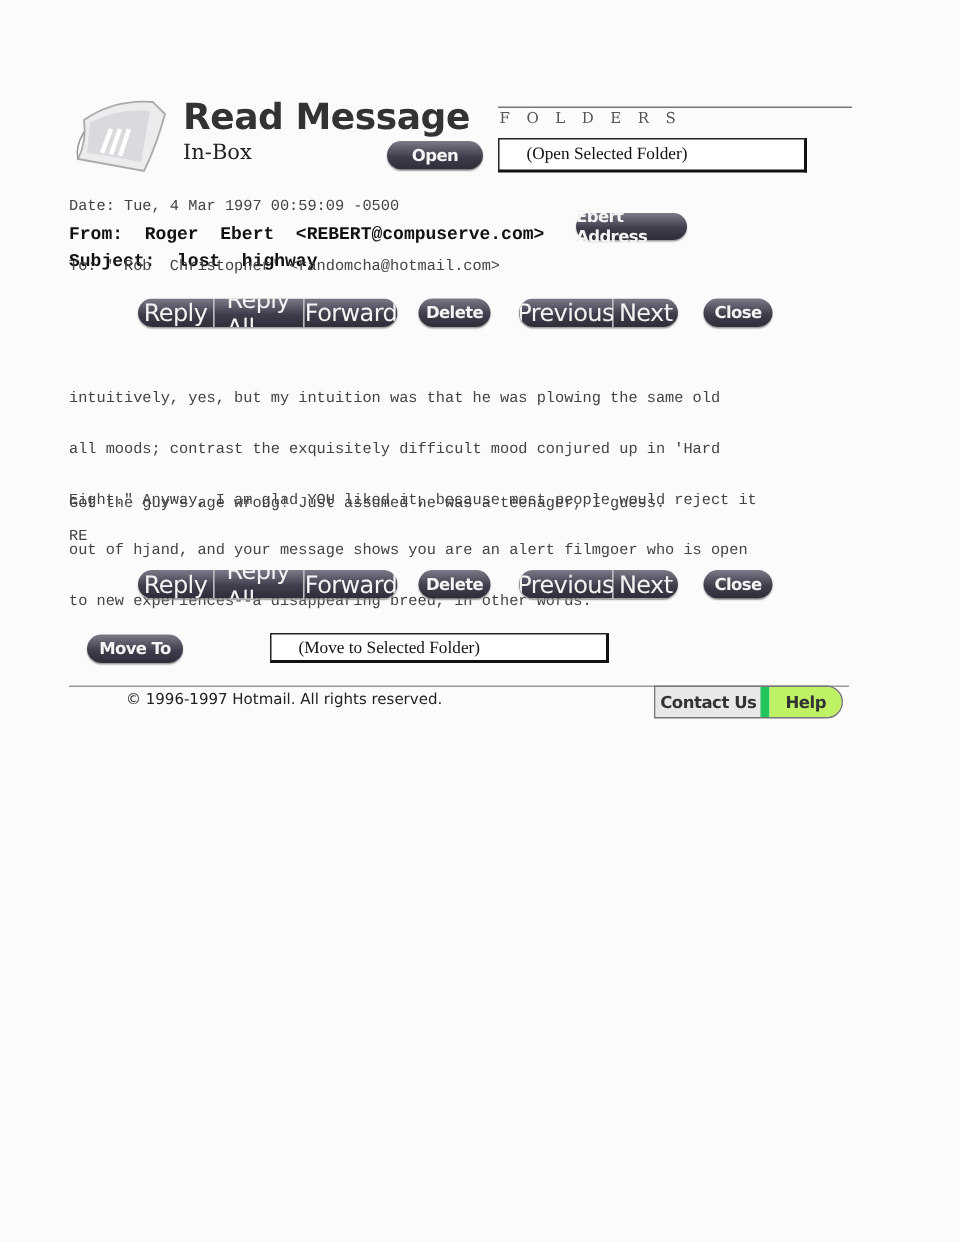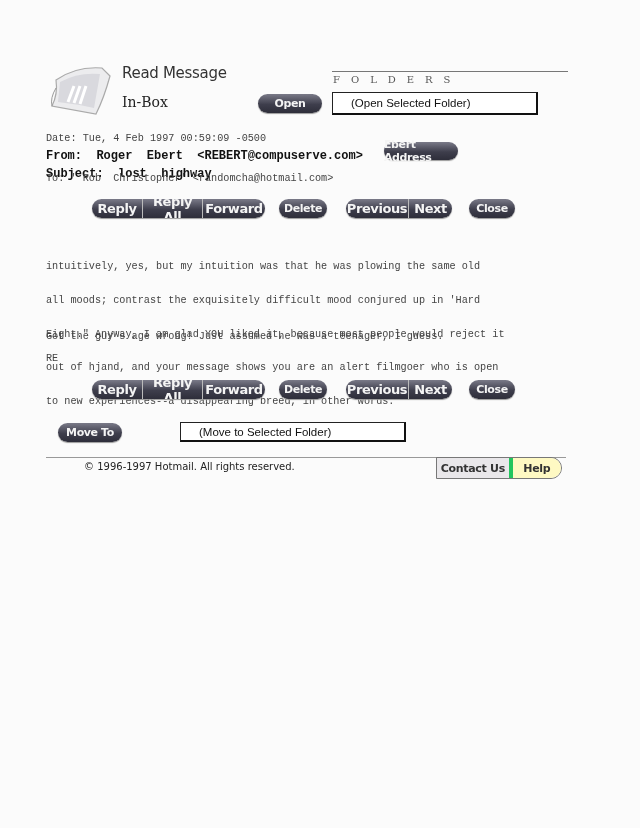--- a/index.html
+++ b/index.html
@@ -1,32 +1,32 @@
 <!DOCTYPE html>
 <html><head>
 <meta charset="utf-8">
 <style>
   html, body { margin:0; padding:0; }
   body { width:640px; height:828px; background:#fbfbfb; position:relative; overflow:hidden; font-family:"DejaVu Sans", sans-serif; }
   .abs { position:absolute; }
-  .title { font-family:"DejaVu Sans", sans-serif; font-weight:normal; font-size:15px; color:#333; letter-spacing:-0.3px; }
+  .title { font-family:"DejaVu Sans", sans-serif; font-weight:bold; font-size:24px; color:#333; letter-spacing:-0.3px; }
   .subtitle { font-family:"DejaVu Serif", serif; font-size:14px; color:#222; }
   .folders-label { font-family:"DejaVu Serif", serif; font-size:10px; color:#555; letter-spacing:11px; }
   .rule { height:1px; background:#777; }
   .pill { display:inline-flex; align-items:center; justify-content:center; background:linear-gradient(#7a7a88,#3e3e4c 55%,#2e2e3a); color:#f4f4f4; font-weight:bold; font-size:11px; border-radius:10px; height:19px; box-shadow:0 1px 1px #999; font-family:"DejaVu Sans", sans-serif; letter-spacing:-0.4px; cursor:pointer; }
   .seg { display:inline-flex; border-radius:10px; overflow:hidden; height:19px; box-shadow:0 1px 1px #999; }
-  .seg .part { display:flex; align-items:center; justify-content:center; background:linear-gradient(#7a7a88,#3e3e4c 55%,#2e2e3a); color:#f4f4f4; font-weight:bold; font-size:13px; letter-spacing:-0.4px; padding:0 8px; border-right:1px solid #bbb; cursor:pointer;text-align:center; }
+  .seg .part { display:flex; align-items:center; justify-content:center; background:linear-gradient(#7a7a88,#3e3e4c 55%,#2e2e3a); color:#f4f4f4; font-weight:normal; font-size:16px; letter-spacing:-0.4px; padding:0 8px; border-right:1px solid #bbb; cursor:pointer; }
   .seg .part:last-child { border-right:none; }
-  .selbox { border:1px solid #222; border-right:2px solid #111; border-bottom:2px solid #111; background:#fff; font-family:Liberation Sans, sans-serif; font-size:11.5px; color:#111; display:flex; align-items:center; padding-left:18px; box-sizing:border-box; cursor:pointer; }
+  .selbox { border:1px solid #222; border-right:2px solid #111; border-bottom:2px solid #111; background:#fff; font-family:Liberation Serif, serif; font-size:11.5px; color:#111; display:flex; align-items:center; padding-left:18px; box-sizing:border-box; cursor:pointer; }
   .mono { font-family:"Liberation Mono", "DejaVu Sans Mono", monospace; font-size:10.2px; color:#444; white-space:pre; line-height:11.2px; }
   .monob { font-family:"Liberation Mono", "DejaVu Sans Mono", monospace; font-size:12px; color:#111; font-weight:bold; white-space:pre; }
   .footer-text { font-size:10px; color:#222; }
   .tabs { display:flex; height:20px; border:1px solid #777; border-radius:0 12px 12px 0; overflow:hidden; }
-  .tabs .t { display:flex; align-items:center; justify-content:center; font-weight:bold; font-size:11px; color:#333; background:#e9e7ea; border-right:4px solid #22c55e; cursor:pointer; letter-spacing:-0.3px; }
-  .tabs .t:last-child { border-right:none; background:#fef9c3; }
+  .tabs .t { display:flex; align-items:center; justify-content:center; font-weight:bold; font-size:11px; color:#333; background:#e9e7ea; border-right:6px solid #22c55e; cursor:pointer; letter-spacing:-0.3px; }
+  .tabs .t:last-child { border-right:none; background:#bef264; }
 </style>
 </head>
 <body>
 
 <div class="abs" style="left:46px;top:58px;width:70px;height:62px;">
   <svg width="70" height="62" viewBox="0 0 70 62">
     <path d="M10 22 Q30 8 56 10 L64 18 Q58 40 50 56 Q28 52 6 48 Q12 36 10 22 Z" fill="#ececee" stroke="#aaa" stroke-width="1.2"></path>
     <path d="M14 24 Q32 14 54 16 L48 50 Q30 46 12 44 Z" fill="#d9d9de"></path>
     <path d="M28 28 L22 44 M34 28 L28 45 M40 28 L34 46" stroke="#fff" stroke-width="3"></path>
     <path d="M6 48 Q4 40 10 30" stroke="#999" fill="none"></path>
@@ -34,21 +34,21 @@
 </div>
 <div class="abs title" style="left:122px;top:64px;">Read Message</div>
 <div class="abs subtitle" style="left:122px;top:94px;">In-Box</div>
 
 <div class="abs rule" style="left:332px;top:71px;width:236px;"></div>
 <div class="abs folders-label" style="left:333px;top:74px;">FOLDERS</div>
 
 <div class="abs pill" style="left:258px;top:94px;width:64px;">Open</div>
 <div class="abs selbox" style="left:332px;top:92px;width:206px;height:23px;">(Open Selected Folder)</div>
 
-<div class="abs mono" style="left:46px;top:133px;">Date: Tue, 4 Feb 1997 00:59:09 -0500</div>
+<div class="abs mono" style="left:46px;top:133px;">Date: Tue, 4 Mar 1997 00:59:09 -0500</div>
 <div class="abs" style="left:46px;top:144px;">
   <span class="monob">From:</span><span class="monob">  </span><span class="monob">Roger  Ebert  &lt;REBERT@compuserve.com&gt;</span>
 </div>
 <div class="abs pill" style="left:384px;top:142px;width:74px;height:18px;">Ebert Address</div>
 <div class="abs" style="left:46px;top:162px;">
   <span class="monob">Subject:</span><span class="monob">  </span><span class="monob">lost  highway</span>
 </div>
 <div class="abs mono" style="left:46px;top:173px;">To: ' Rob  Christopher' &lt;randomcha@hotmail.com&gt;</div>
 
 <div class="abs" style="left:92px;top:199px;width:430px;height:20px;">

